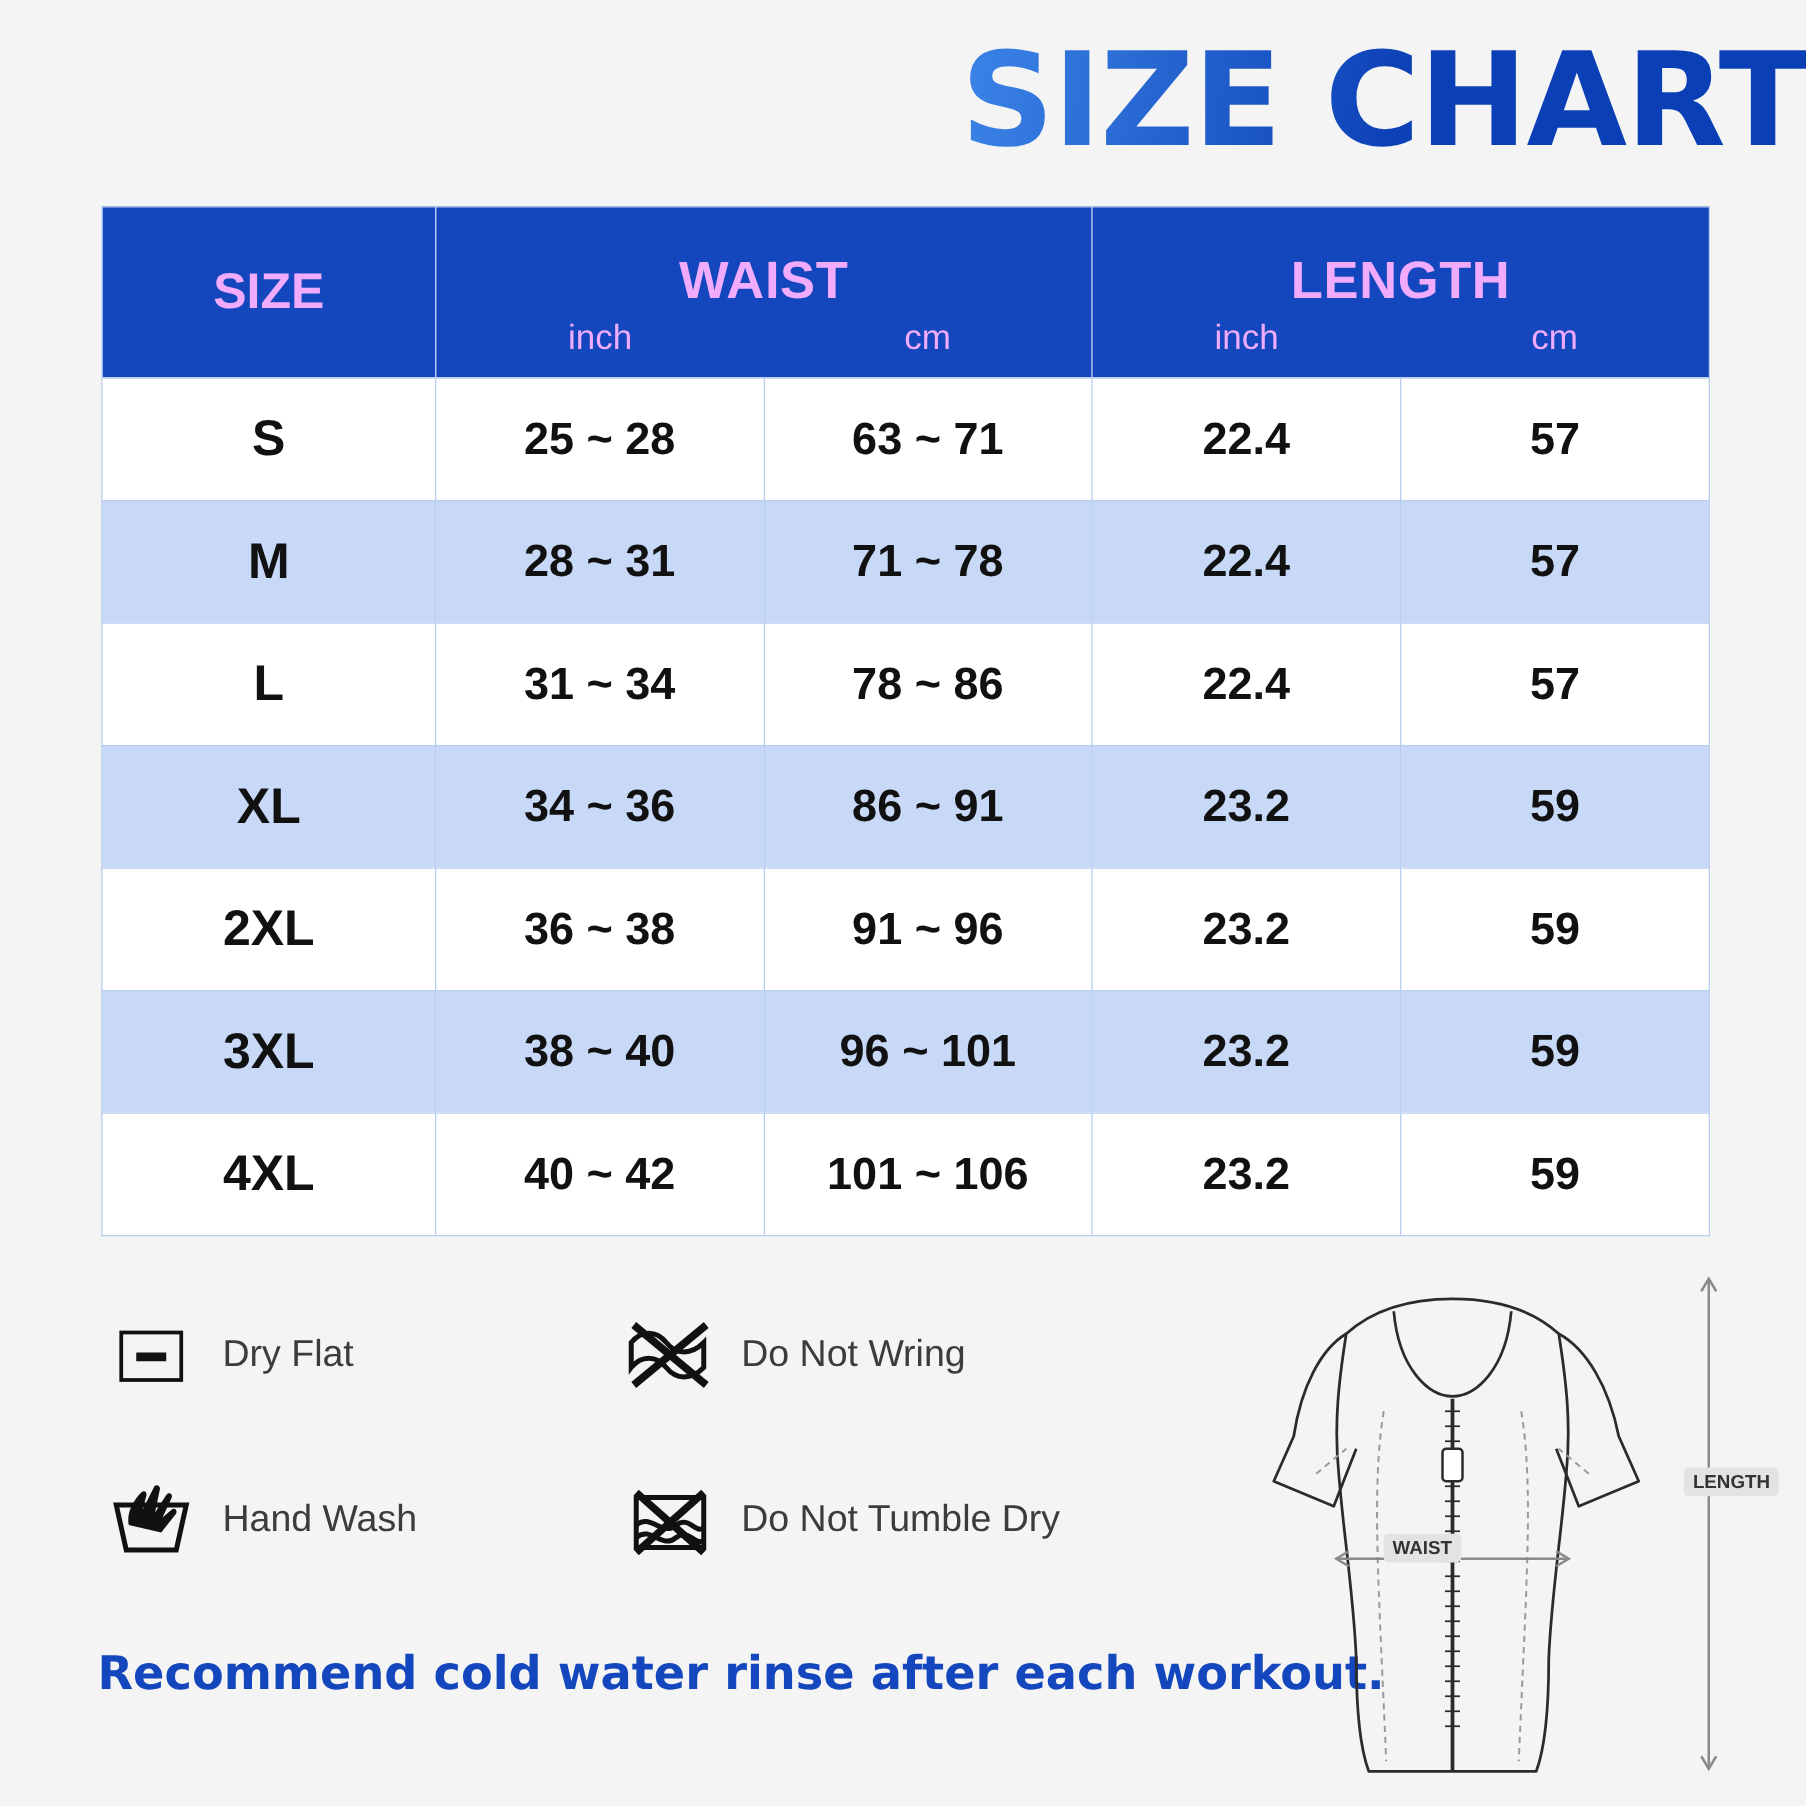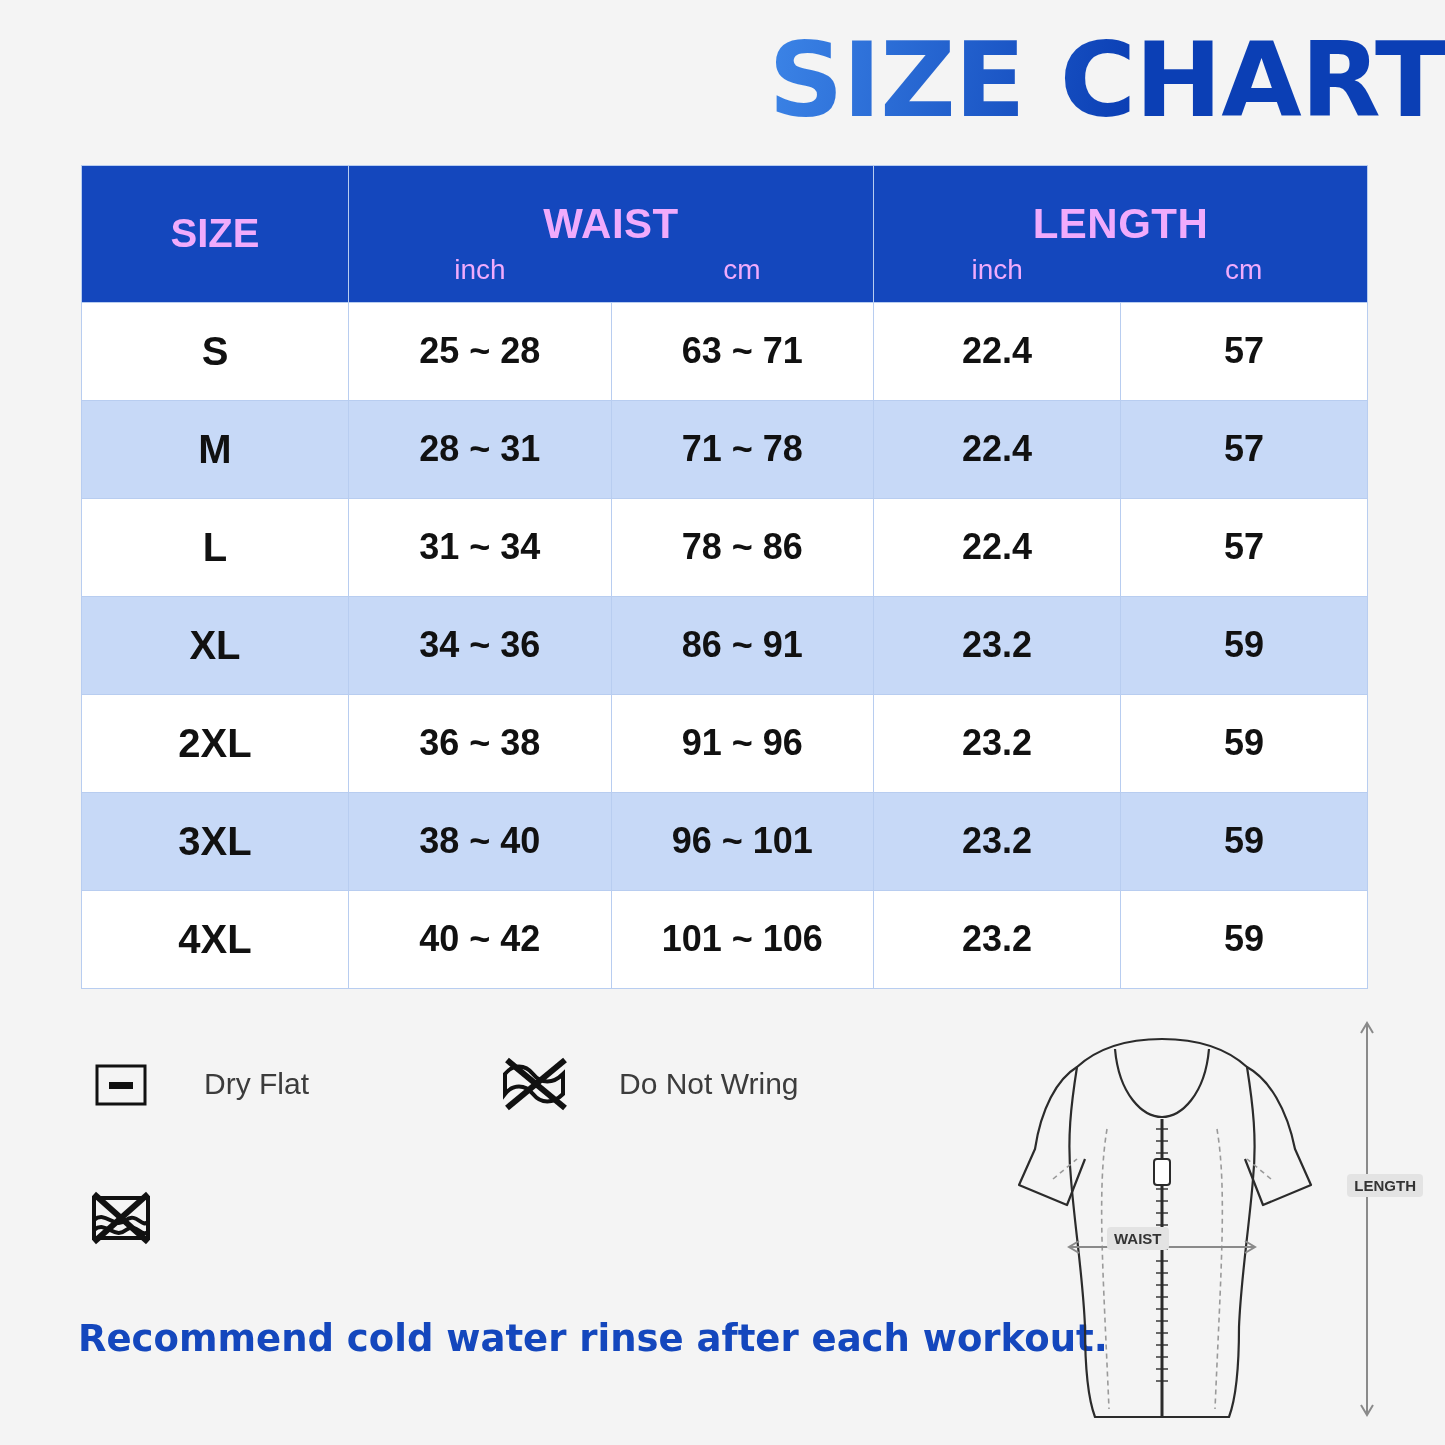--- a/index.html
+++ b/index.html
@@ -125,21 +125,21 @@
     width: 86px;
     height: 86px;
     flex: none;
     display: flex;
     align-items: center;
     justify-content: center;
   }
   .care-label {
     font-size: 30px;
     color: #3c3c3c;
-    margin-left: 40px;
+    margin-left: 14px;
     font-family: "Liberation Sans", sans-serif;
   }
 
   .recommend {
     position: absolute;
     left: 78px;
     top: 300px;
     font-size: 37px;
     font-weight: bold;
     color: #1447bd;
@@ -276,28 +276,39 @@
               <line x1="12" y1="12" x2="70" y2="60" stroke="#111" stroke-width="6"></line>
               <line x1="70" y1="12" x2="12" y2="60" stroke="#111" stroke-width="6"></line>
             </svg>
           </span>
           <span class="care-label">Do Not Wring</span>
         </div>
       </div>
       <div class="care-row">
         <div class="care-item">
           <span class="care-icon">
+            <svg width="76" height="72" viewBox="0 0 76 72">
+              <path d="M10 24 L66 24 L58 60 L18 60 Z" fill="none" stroke="#111" stroke-width="4"></path>
+              <path d="M20 40 C18 30, 24 20, 30 14 C32 12, 35 13, 34 17 L31 28 L40 10 C41 7, 45 8, 45 11 L41 30
+                       L50 16 C52 13, 56 15, 54 19 L47 34 L54 28 C57 25, 60 29, 57 32 L46 46 Z" fill="#111"></path>
+            </svg>
+          </span>
+          <span class="care-label">Hand Wash</span>
+        </div>
+        <div class="care-item">
+          <span class="care-icon">
             <svg width="82" height="72" viewBox="0 0 82 72">
               <rect x="14" y="18" width="54" height="40" fill="none" stroke="#111" stroke-width="4"></rect>
               <path d="M14 40 C26 30, 34 50, 46 40 C56 32, 62 48, 68 42" fill="none" stroke="#111" stroke-width="4"></path>
               <path d="M14 50 C26 40, 34 60, 46 50 C56 42, 62 58, 68 52" fill="none" stroke="#111" stroke-width="4"></path>
               <line x1="14" y1="14" x2="68" y2="62" stroke="#111" stroke-width="6"></line>
               <line x1="68" y1="14" x2="14" y2="62" stroke="#111" stroke-width="6"></line>
             </svg>
           </span>
+          <span class="care-label">Do Not Tumble Dry</span>
         </div>
       </div>
     </div>
 
     <div class="recommend">Recommend cold water rinse after each workout.</div>
 
     <div class="garment">
       <svg width="470" height="420" viewBox="0 0 470 420">
 
         <g fill="none" stroke="#2b2b2b" stroke-width="2.2" stroke-linejoin="round">

